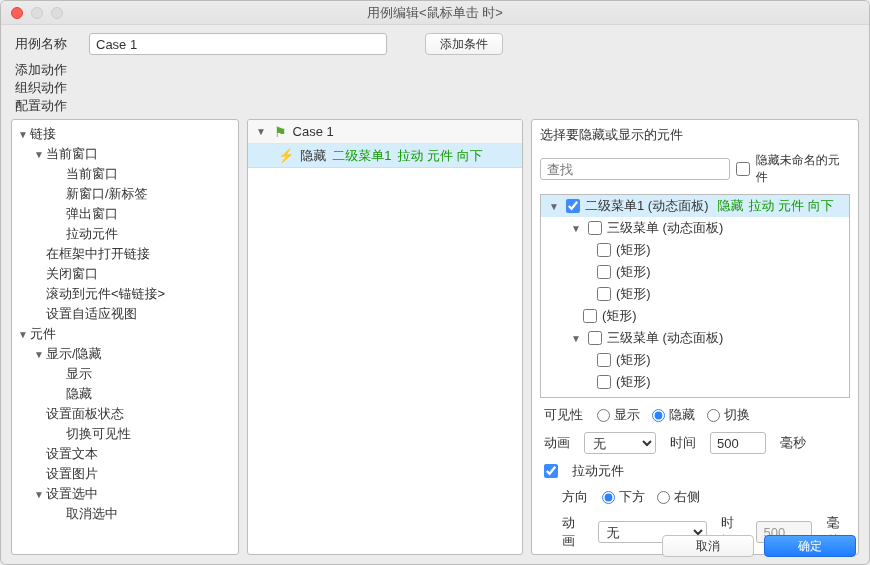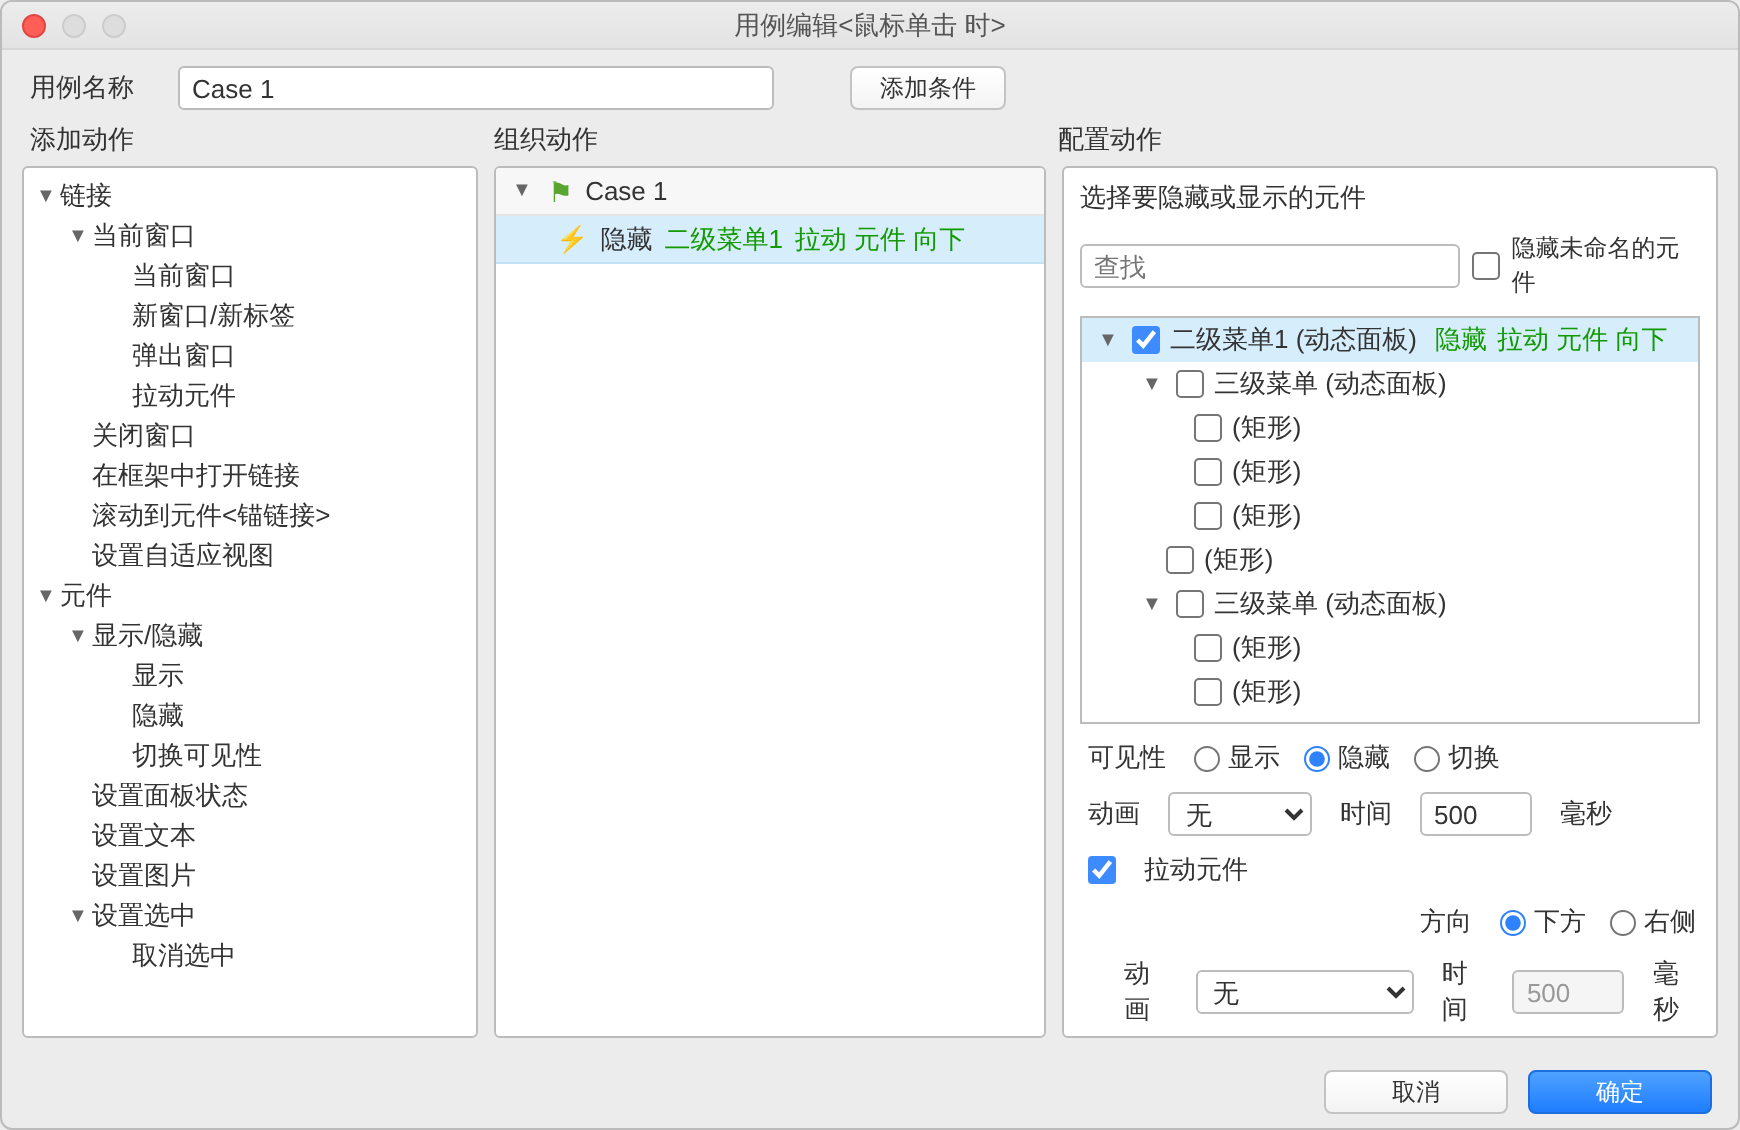--- a/index.html
+++ b/index.html
@@ -9,21 +9,21 @@
 .tl { width:12px; height:12px; border-radius:50%; }
 .tl.red{background:#ff5f57;border:1px solid #e24640;}
 .tl.grey{background:#ddd;border:1px solid #ccc;}
 .title { position:absolute; left:0; right:0; text-align:center; font-size:13px; color:#555; pointer-events:none;}
 .row-top { display:flex; align-items:center; padding:8px 14px 6px 14px; gap:22px; }
 .lbl { white-space:nowrap; }
 input[type=text] { height:22px; border:1px solid #bcbcbc; border-radius:3px; padding:0 6px; background:#fff; font-size:13px; }
 .case-name { width:298px; }
 .btn { height:22px; padding:0 14px; border:1px solid #c3c3c3; border-radius:4px; background:linear-gradient(#fff,#f3f3f3); font-size:12px; cursor:pointer; }
 .btn.primary { background:linear-gradient(#4ea2ff,#1f7dff); border-color:#1b6de0; color:#fff; }
-.section-labels { display:flex; padding:0 14px 4px 14px; color:#555; }
+.section-labels { display:flex; padding:0 14px 4px 14px; color:#555;flex-direction:column; }
 .section-labels div:nth-child(1){width:232px;}
 .section-labels div:nth-child(2){width:282px;}
 .cols { display:flex; padding:0 10px 6px 10px; gap:8px; height:442px;}
 .panel { background:#fff; border:1px solid #bcbcbc; border-radius:3px; overflow:auto; position:relative;}
 .panel.left{width:228px;}
 .panel.mid{width:276px;}
 .panel.right{flex:1; overflow:visible; display:flex; flex-direction:column;}
 .tree { padding:4px 0; }
 .tn { display:flex; align-items:center; height:20px; padding-right:6px; white-space:nowrap; cursor:default;}
 .tw { width:14px; height:14px; display:inline-flex; align-items:center; justify-content:center; color:#666; font-size:10px;}
@@ -99,28 +99,28 @@
       <div class="tn ind2">
           <span class="tw"></span>
           <span>弹出窗口</span>
         </div>
       <div class="tn ind2">
           <span class="tw"></span>
           <span>拉动元件</span>
         </div>
       <div class="tn ind1">
           <span class="tw"></span>
+          <span>在框架中打开链接</span>
+        </div>
+      <div class="tn ind1">
+          <span class="tw"></span>
           <span>关闭窗口</span>
         </div>
       <div class="tn ind1">
           <span class="tw"></span>
-          <span>在框架中打开链接</span>
-        </div>
-      <div class="tn ind1">
-          <span class="tw"></span>
           <span>滚动到元件&lt;锚链接&gt;</span>
         </div>
       <div class="tn ind1">
           <span class="tw"></span>
           <span>设置自适应视图</span>
         </div>
       <div class="tn ind0">
           <span class="tw">▼</span>
           <span>元件</span>
         </div>
@@ -129,27 +129,27 @@
           <span>显示/隐藏</span>
         </div>
       <div class="tn ind2">
           <span class="tw"></span>
           <span>显示</span>
         </div>
       <div class="tn ind2">
           <span class="tw"></span>
           <span>隐藏</span>
         </div>
+      <div class="tn ind1">
+          <span class="tw"></span>
+          <span>设置面板状态</span>
+        </div>
       <div class="tn ind2">
           <span class="tw"></span>
           <span>切换可见性</span>
-        </div>
-      <div class="tn ind1">
-          <span class="tw"></span>
-          <span>设置面板状态</span>
         </div>
       <div class="tn ind1">
           <span class="tw"></span>
           <span>设置文本</span>
         </div>
       <div class="tn ind1">
           <span class="tw"></span>
           <span>设置图片</span>
         </div>
       <div class="tn ind1">
@@ -256,21 +256,21 @@
         <span>动画</span>
         <select style="width:72px;"><option>无</option></select>
         <span>时间</span>
         <input type="text" class="num" value="500" style="">
         <span>毫秒</span>
       </div>
       <div class="cfg-row">
         <input type="checkbox" class="cbx checked" checked="" style="">
         <span>拉动元件</span>
       </div>
-      <div class="cfg-row" style="padding-left:18px;justify-content:flex-end;">
+      <div class="cfg-row" style="padding-left:18px;">
         <span>方向</span>
         <div class="radio-group">
           <label>
               <input type="radio" name="dir" checked="" style="">
               <span>下方</span>
             </label>
           <label>
               <input type="radio" name="dir" style="">
               <span>右侧</span>
             </label>

